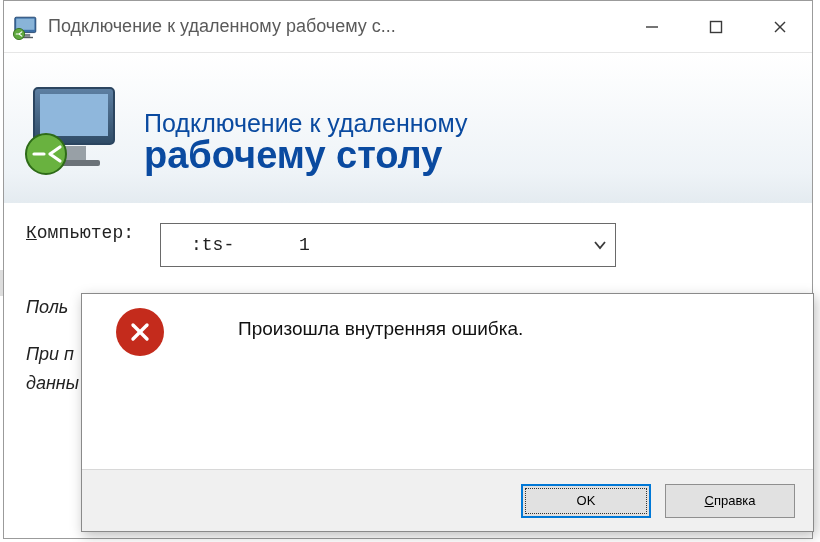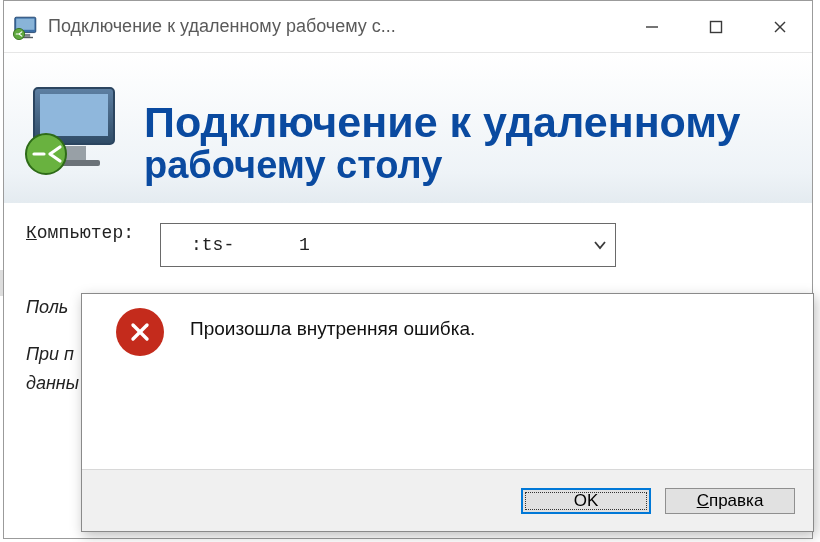--- a/index.html
+++ b/index.html
@@ -58,21 +58,21 @@
     display: flex;
     align-items: center;
     padding: 0 18px;
   }
   .banner-icon {
     width: 110px; height: 100px;
     flex: 0 0 auto;
     margin-right: 12px;
   }
   .banner-text { color: #0a4aa0; }
-  .banner-text .line1 { font-size: 43px; font-weight: 700; line-height: 1.05; margin-top: 30px; }
+  .banner-text .line1 { font-size: 25px; font-weight: 400; line-height: 1.05; margin-top: 30px; }
   .banner-text .line2 { font-size: 38px; font-weight: 700; line-height: 1.05; }
 
   
   .body-area { padding: 20px 22px 0 22px; font-size: 18px; color:#222; }
   .field-row { display:flex; align-items:flex-start; gap:14px; margin-bottom:26px;font-family:Liberation Mono, monospace; }
   .field-label { width:120px; }
   .field-label u { text-decoration: underline; }
   .combo {
     flex: 0 0 auto;
     width: 456px; height: 44px;
@@ -126,34 +126,34 @@
     padding: 14px 22px 0 34px;
     gap:26px;
   }
   .error-badge {
     width:48px; height:48px; flex:0 0 auto;
     border-radius:50%;
     background:#c42b1c;
     display:flex; align-items:center; justify-content:center;
   }
   .error-badge svg { width:24px; height:24px; stroke:#fff; stroke-width:3.4; fill:none; stroke-linecap:round; }
-  .modal-msg { font-size:19px; color:#111; padding-top:10px; }
+  .modal-msg { font-size:19px; color:#111; padding-top:10px;margin-left:48px; }
 
   .modal-buttons {
     height:62px;
     background:#f0f0f0;
     border-top:1px solid #d8d8d8;
     display:flex; align-items:center; justify-content:flex-end;
     gap:14px; padding:0 18px;
   }
   .win-btn {
-    min-width:130px; height:26px;
+    min-width:130px; height:34px;
     background:#e1e1e1;
     border:1px solid #8f8f8f;
-    font-size:17px;
+    font-size:13px;
     display:flex; align-items:center; justify-content:center;
     cursor:default;
     padding:0 16px;
   }
   .win-btn.default {
     border:2px solid #0078d7;
     outline:1px dotted #333;
     outline-offset:-5px;
   }
   .btn-uline { text-decoration: underline; }

